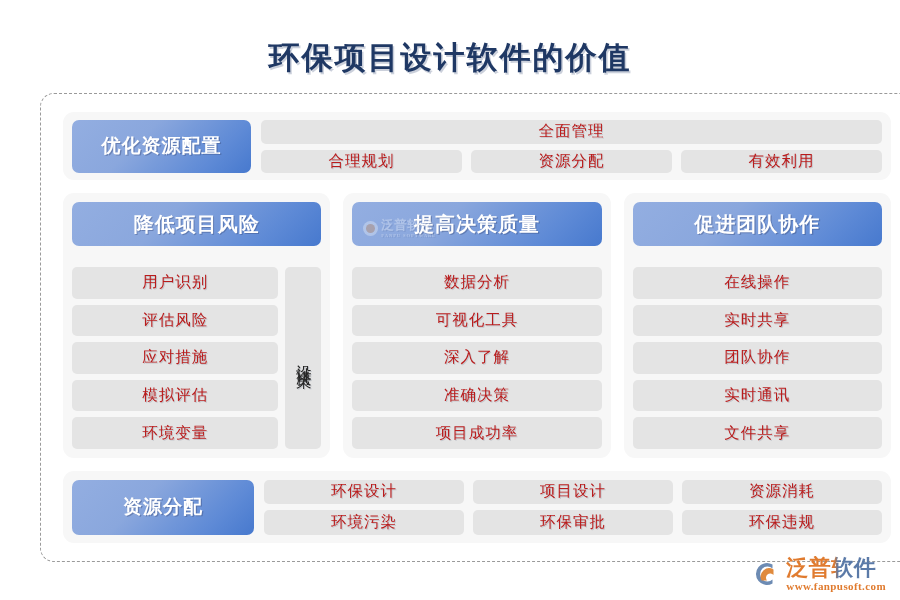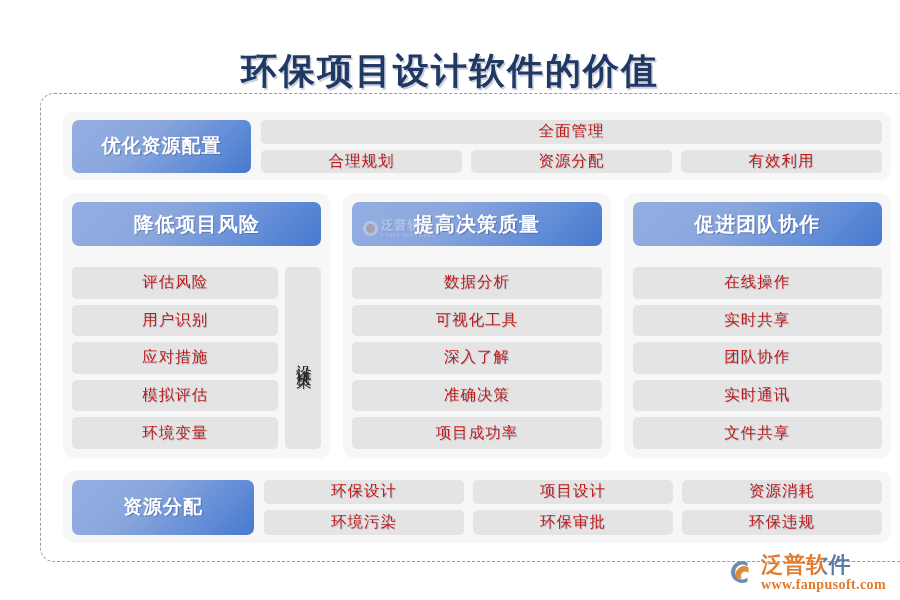--- a/index.html
+++ b/index.html
@@ -12,25 +12,25 @@
 
   body {
     background: #ffffff;
     font-family: "Liberation Serif", "DejaVu Serif", serif;
     position: relative;
   }
 
   
   .page-title {
     text-align: center;
-    font-size: 36px;
+    font-size: 31px;
     font-weight: bold;
     color: #1f3864;
     letter-spacing: 2px;
-    padding-top: 53px;
+    padding-top: 42px;
     line-height: 1;
     text-shadow: 1.5px 1.5px 0 rgba(160,170,190,0.55);
   }
 
   
   .frame {
     position: absolute;
     left: 40px;
     top: 93px;
     width: 874px;
@@ -230,21 +230,21 @@
   }
   .brand-text-wrap { display: flex; flex-direction: column; }
   .brand-name {
     font-size: 22px; font-weight: bold;
     letter-spacing: 0.5px; line-height: 1.05;
     background: linear-gradient(90deg,#e07b2f 0%, #e07b2f 48%, #5b7aa8 52%, #5b7aa8 100%);
     -webkit-background-clip: text; background-clip: text;
     -webkit-text-fill-color: transparent; color: transparent;
   }
   .brand-url {
-    font-size: 14px; color: #e07b2f;
+    font-size: 11px; color: #e07b2f;
     letter-spacing: 0.4px; line-height: 1.1;
     font-family: "Liberation Serif", serif;
     font-weight: bold;
     margin-top: 1px;
   }
 </style>
 </head>
 <body>
 
 <h1 class="page-title">环保项目设计软件的价值</h1>
@@ -265,22 +265,22 @@
         </div>
       </div>
     </div>
 
     <div class="sec-mid">
 
       <div class="panel col">
         <div class="blue-btn">降低项目风险</div>
         <div class="col-body">
           <div class="col-list">
+            <div class="chip">用户识别</div>
             <div class="chip">评估风险</div>
-            <div class="chip">用户识别</div>
             <div class="chip">应对措施</div>
             <div class="chip">模拟评估</div>
             <div class="chip">环境变量</div>
           </div>
           <div class="vert-chip">设计决策</div>
         </div>
       </div>
 
       <div class="panel col">
         <div class="blue-btn">

